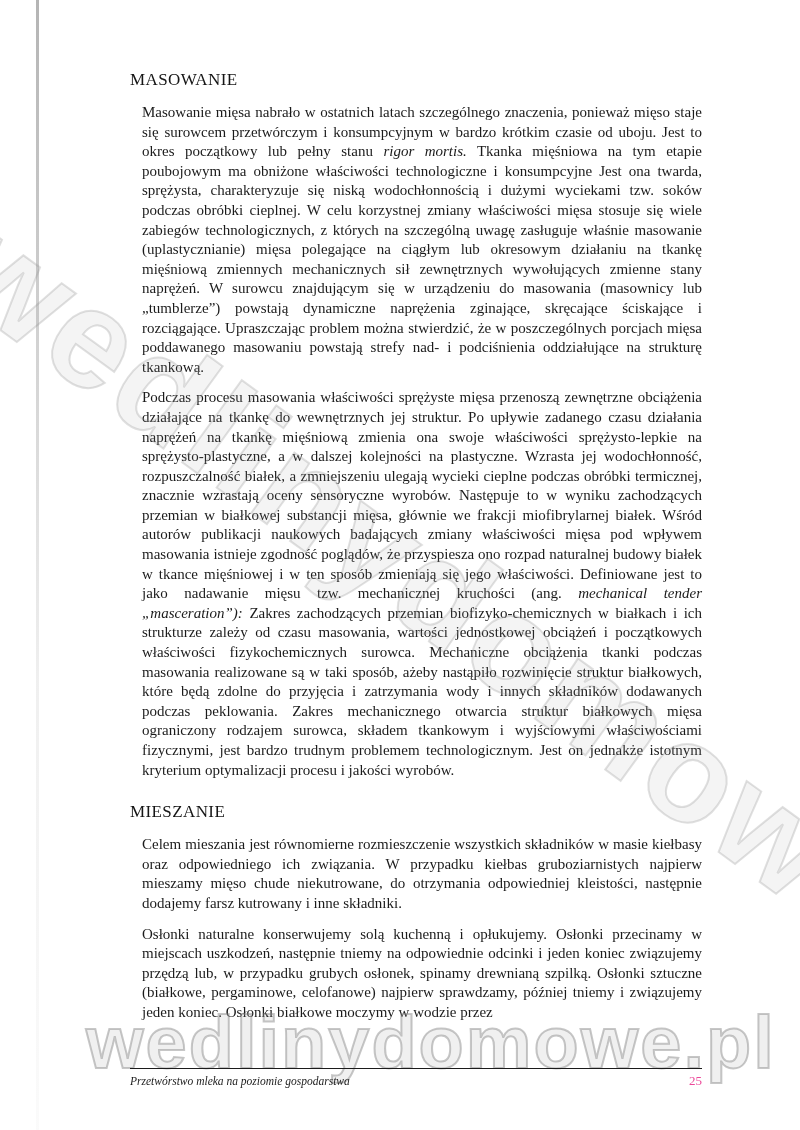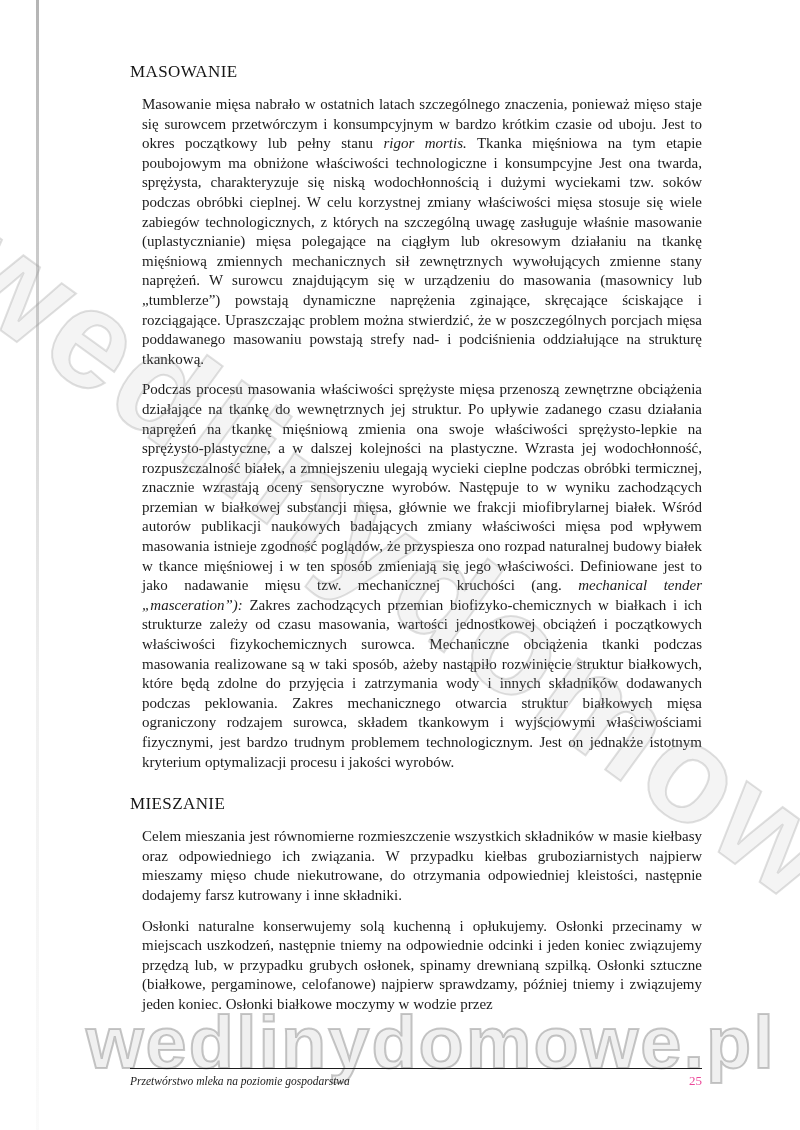--- a/index.html
+++ b/index.html
@@ -38,21 +38,21 @@
       position: absolute;
       left: 130px;
       top: 58px;
       width: 572px;
       z-index: 1;
     }
     .heading {
       font-size: 17px;
       font-weight: normal;
       letter-spacing: 0.4px;
-      margin: 4px 0 13px 0;
+      margin: 12px 0 13px 0;
       color: #151515;
     }
     .h2-gap {
       margin-top: 22px;
     }
     .content p {
       font-size: 15px;
       line-height: 19.6px;
       text-align: justify;
       margin: 0 0 11px 12px;

